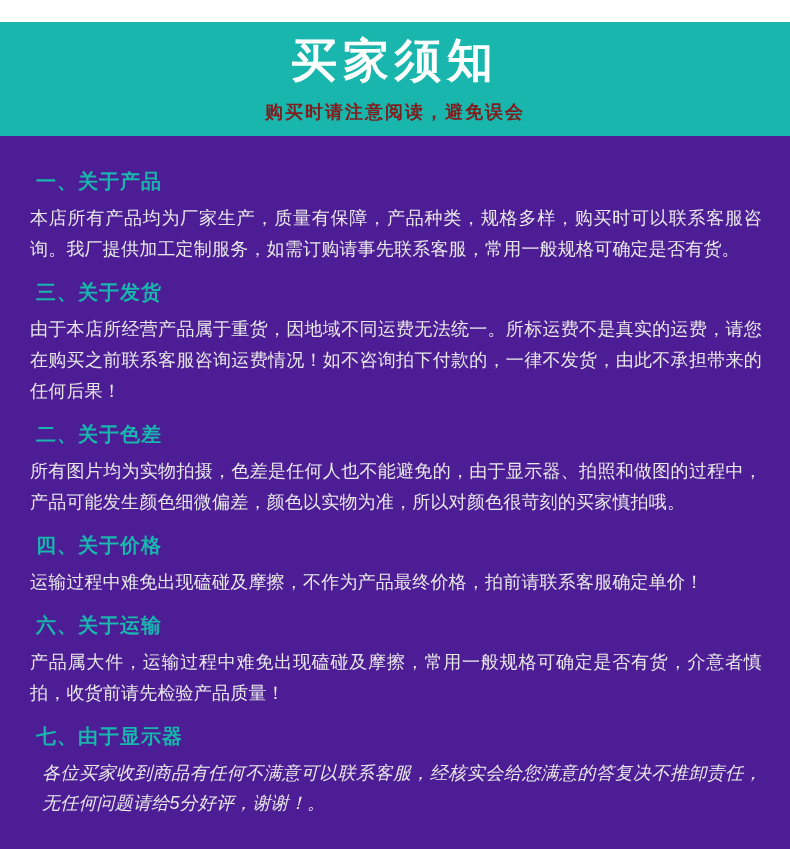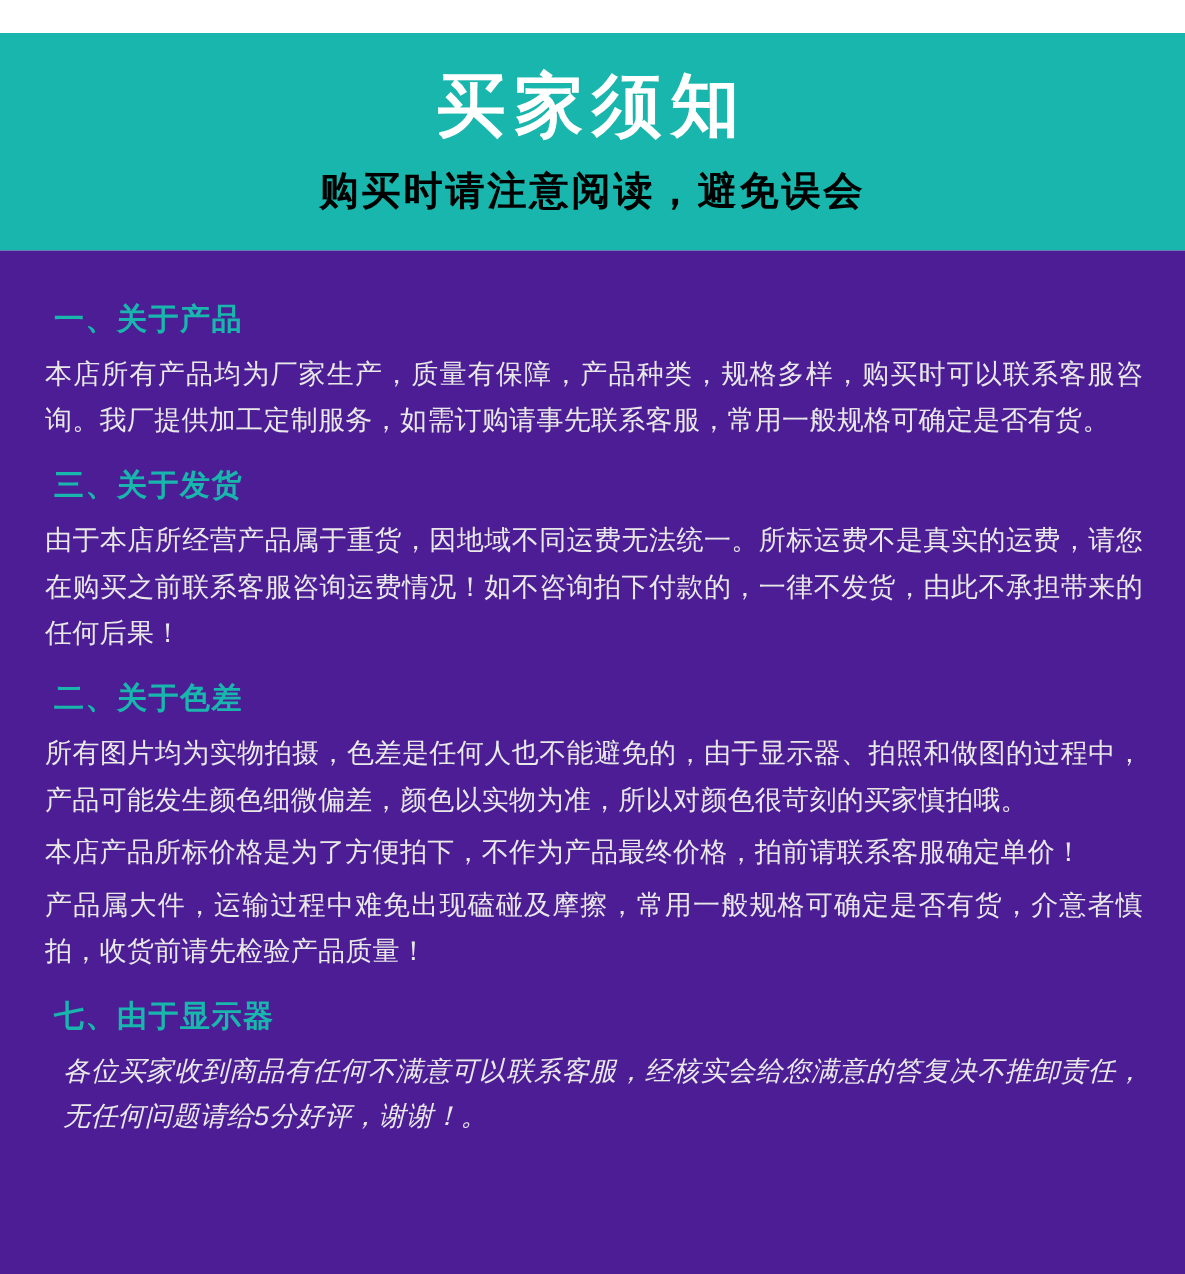--- a/index.html
+++ b/index.html
@@ -16,37 +16,37 @@
     position: relative;
     background: #ffffff;
     overflow: hidden;
   }
   .top-margin {
     height: 22px;
     background: #ffffff;
   }
   .banner {
     background: #18b6ac;
-    height: 145px;
+    height: 114px;
     display: flex;
     flex-direction: column;
     align-items: center;
     justify-content: center;
   }
   .banner-title {
     color: #ffffff;
     font-size: 46px;
     font-weight: bold;
     letter-spacing: 6px;
     line-height: 1.15;
     margin-bottom: 14px;
   }
   .banner-sub {
-    color: #000000;
-    font-size: 26px;
+    color: #7f1d1d;
+    font-size: 18px;
     font-weight: bold;
     letter-spacing: 2px;
   }
   .body-panel {
     background: #4c1d95;
     padding: 18px 28px 40px 28px;
     height: 792px;
     box-sizing: border-box;
   }
   .section {
@@ -102,24 +102,26 @@
       <div class="section-title">三、关于发货</div>
       <div class="section-body">由于本店所经营产品属于重货，因地域不同运费无法统一。所标运费不是真实的运费，请您在购买之前联系客服咨询运费情况！如不咨询拍下付款的，一律不发货，由此不承担带来的任何后果！</div>
     </div>
 
     <div class="section">
       <div class="section-title">二、关于色差</div>
       <div class="section-body">所有图片均为实物拍摄，色差是任何人也不能避免的，由于显示器、拍照和做图的过程中，产品可能发生颜色细微偏差，颜色以实物为准，所以对颜色很苛刻的买家慎拍哦。</div>
     </div>
 
     <div class="section">
-      <div class="section-body">本店产品所标价格是为了方便拍下，不作为产品最终价格，拍前请联系客服确定单价！</div>
+      <div class="section-title">四、关于价格</div>
+      <div class="section-body">运输过程中难免出现磕碰及摩擦，不作为产品最终价格，拍前请联系客服确定单价！</div>
     </div>
 
     <div class="section">
+      <div class="section-title">六、关于运输</div>
       <div class="section-body">产品属大件，运输过程中难免出现磕碰及摩擦，常用一般规格可确定是否有货，介意者慎拍，收货前请先检验产品质量！</div>
     </div>
 
     <div class="section">
       <div class="section-title">七、由于显示器</div>
       <div class="section-body indented">各位买家收到商品有任何不满意可以联系客服，经核实会给您满意的答复决不推卸责任，无任何问题请给5分好评，谢谢！。</div>
     </div>
 
   </div>
 

